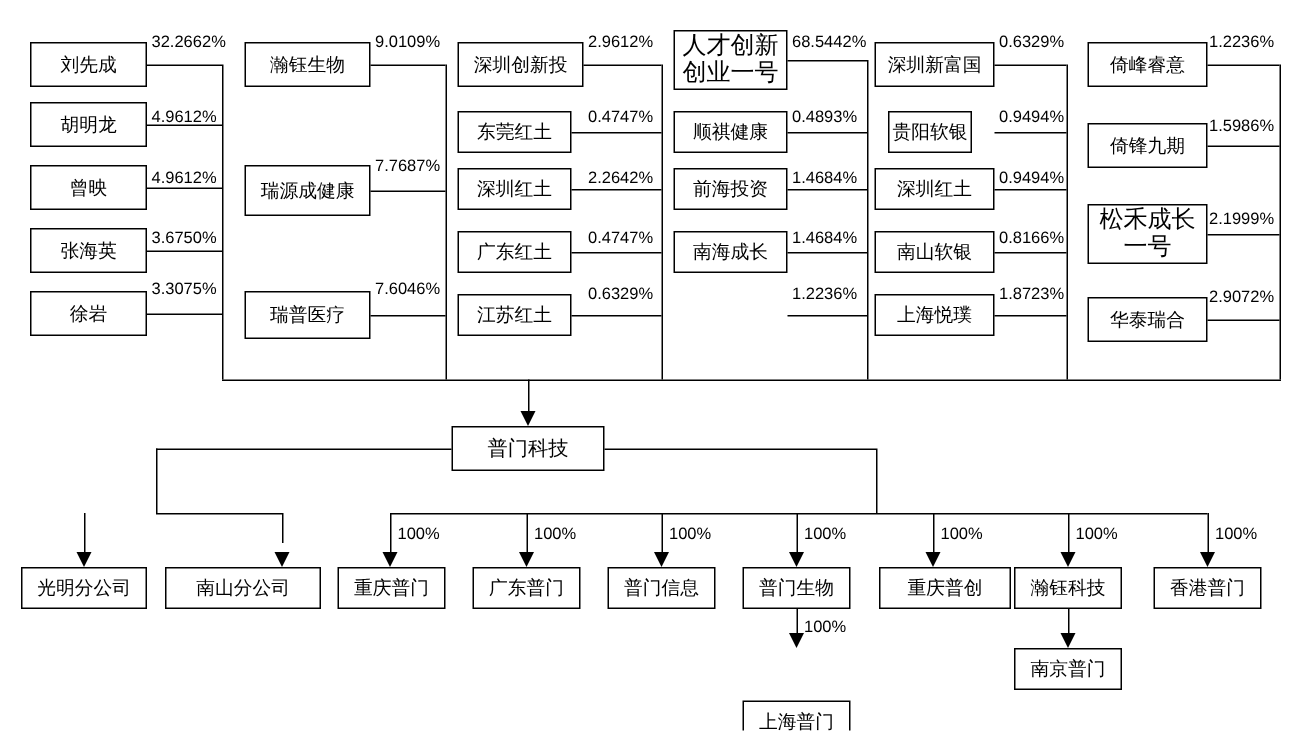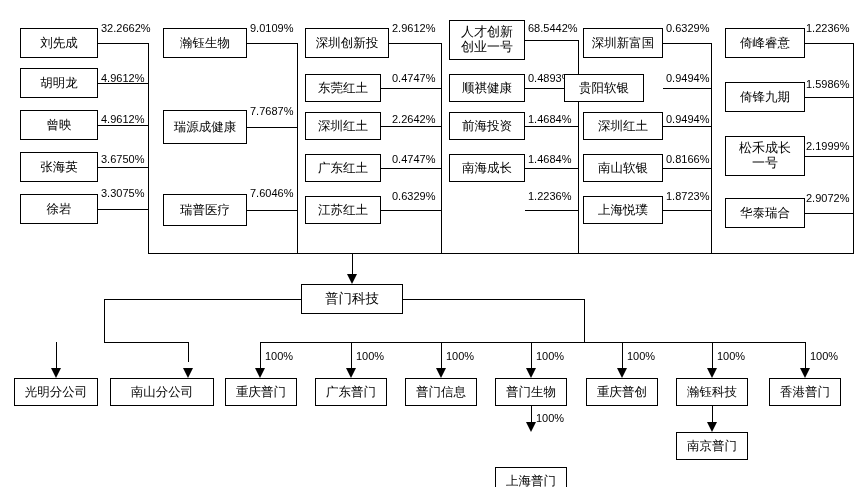--- a/index.html
+++ b/index.html
@@ -4,21 +4,21 @@
 <style>
   html,body{margin:0;padding:0;background:#fff;}
   body{width:864px;height:487px;font-family:"Liberation Sans","DejaVu Sans",sans-serif;color:#000;}
   #stage{position:relative;width:864px;height:487px;overflow:hidden;}
   .box{position:absolute;border:1px solid #000;background:#fff;display:flex;align-items:center;justify-content:center;text-align:center;font-size:12.5px;line-height:1.15;box-sizing:border-box;}
   .pct{position:absolute;font-size:11px;white-space:nowrap;color:#000;}
   .ln{position:absolute;background:#000;}
   .h{height:1px;}
   .v{width:1px;}
   svg.arrows{position:absolute;left:0;top:0;width:864px;height:487px;pointer-events:none;}
-  .box.two-line{font-size:13px;}
+  .box.two-line{font-size:16px;}
 </style>
 </head>
 <body>
 
 <div id="stage">
 
   <div class="box" style="left:20px;top:28px;width:78px;height:30px;">刘先成</div>
   <div class="pct" style="left:101px;top:22px;">32.2662%</div>
 
   <div class="box" style="left:20px;top:68px;width:78px;height:30px;">胡明龙</div>
@@ -95,21 +95,21 @@
   <div class="ln h" style="left:525px;top:40px;width:53px;"></div>
   <div class="ln h" style="left:525px;top:88px;width:53px;"></div>
   <div class="ln h" style="left:525px;top:126px;width:53px;"></div>
   <div class="ln h" style="left:525px;top:168px;width:53px;"></div>
   <div class="ln h" style="left:525px;top:210px;width:53px;"></div>
   <div class="ln v" style="left:578px;top:40px;height:213px;"></div>
 
   <div class="box" style="left:583px;top:28px;width:80px;height:30px;">深圳新富国</div>
   <div class="pct" style="left:666px;top:22px;">0.6329%</div>
 
-  <div class="box" style="left:564px;top:74px;width:80px;height:28px;text-align:right;">贵阳软银</div>
+  <div class="box" style="left:592px;top:74px;width:56px;height:28px;text-align:right;">贵阳软银</div>
   <div class="pct" style="left:666px;top:72px;">0.9494%</div>
 
   <div class="box" style="left:583px;top:112px;width:80px;height:28px;">深圳红土</div>
   <div class="pct" style="left:666px;top:113px;">0.9494%</div>
 
   <div class="box" style="left:583px;top:154px;width:80px;height:28px;">南山软银</div>
   <div class="pct" style="left:666px;top:153px;">0.8166%</div>
 
   <div class="box" style="left:583px;top:196px;width:80px;height:28px;">上海悦璞</div>
   <div class="pct" style="left:666px;top:190px;">1.8723%</div>
@@ -189,21 +189,21 @@
 
   <div class="box" style="left:315px;top:378px;width:72px;height:28px;">广东普门</div>
   <div class="pct" style="left:356px;top:350px;">100%</div>
 
   <div class="box" style="left:405px;top:378px;width:72px;height:28px;">普门信息</div>
   <div class="pct" style="left:446px;top:350px;">100%</div>
 
   <div class="box" style="left:495px;top:378px;width:72px;height:28px;">普门生物</div>
   <div class="pct" style="left:536px;top:350px;">100%</div>
 
-  <div class="box" style="left:586px;top:378px;width:72px;height:28px;">重庆普创</div>
+  <div class="box" style="left:586px;top:378px;width:88px;height:28px;">重庆普创</div>
   <div class="pct" style="left:627px;top:350px;">100%</div>
 
   <div class="box" style="left:676px;top:378px;width:72px;height:28px;">瀚钰科技</div>
   <div class="pct" style="left:717px;top:350px;">100%</div>
 
   <div class="box" style="left:769px;top:378px;width:72px;height:28px;">香港普门</div>
   <div class="pct" style="left:810px;top:350px;">100%</div>
 
   <div class="ln v" style="left:531px;top:406px;height:20px;"></div>
   <div class="box" style="left:495px;top:432px;width:72px;height:28px;margin-top:35px;">上海普门</div>

